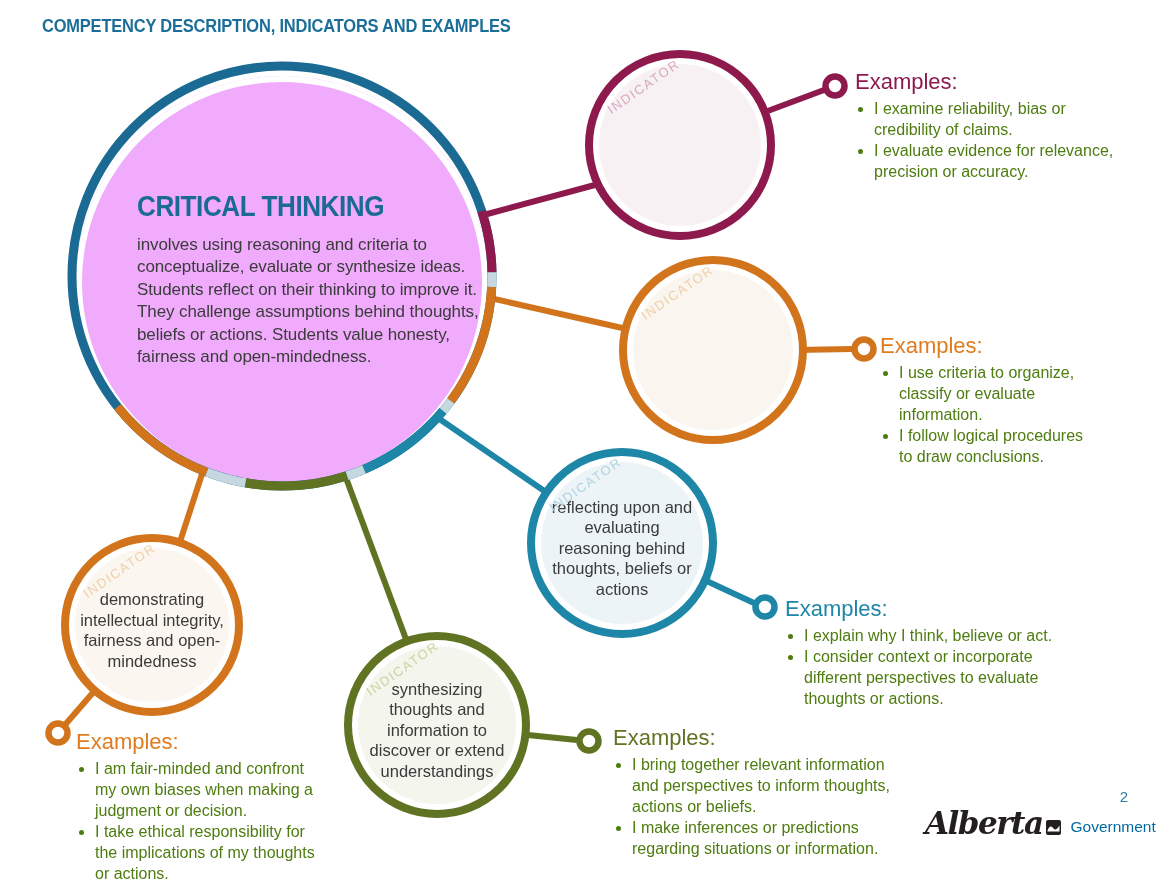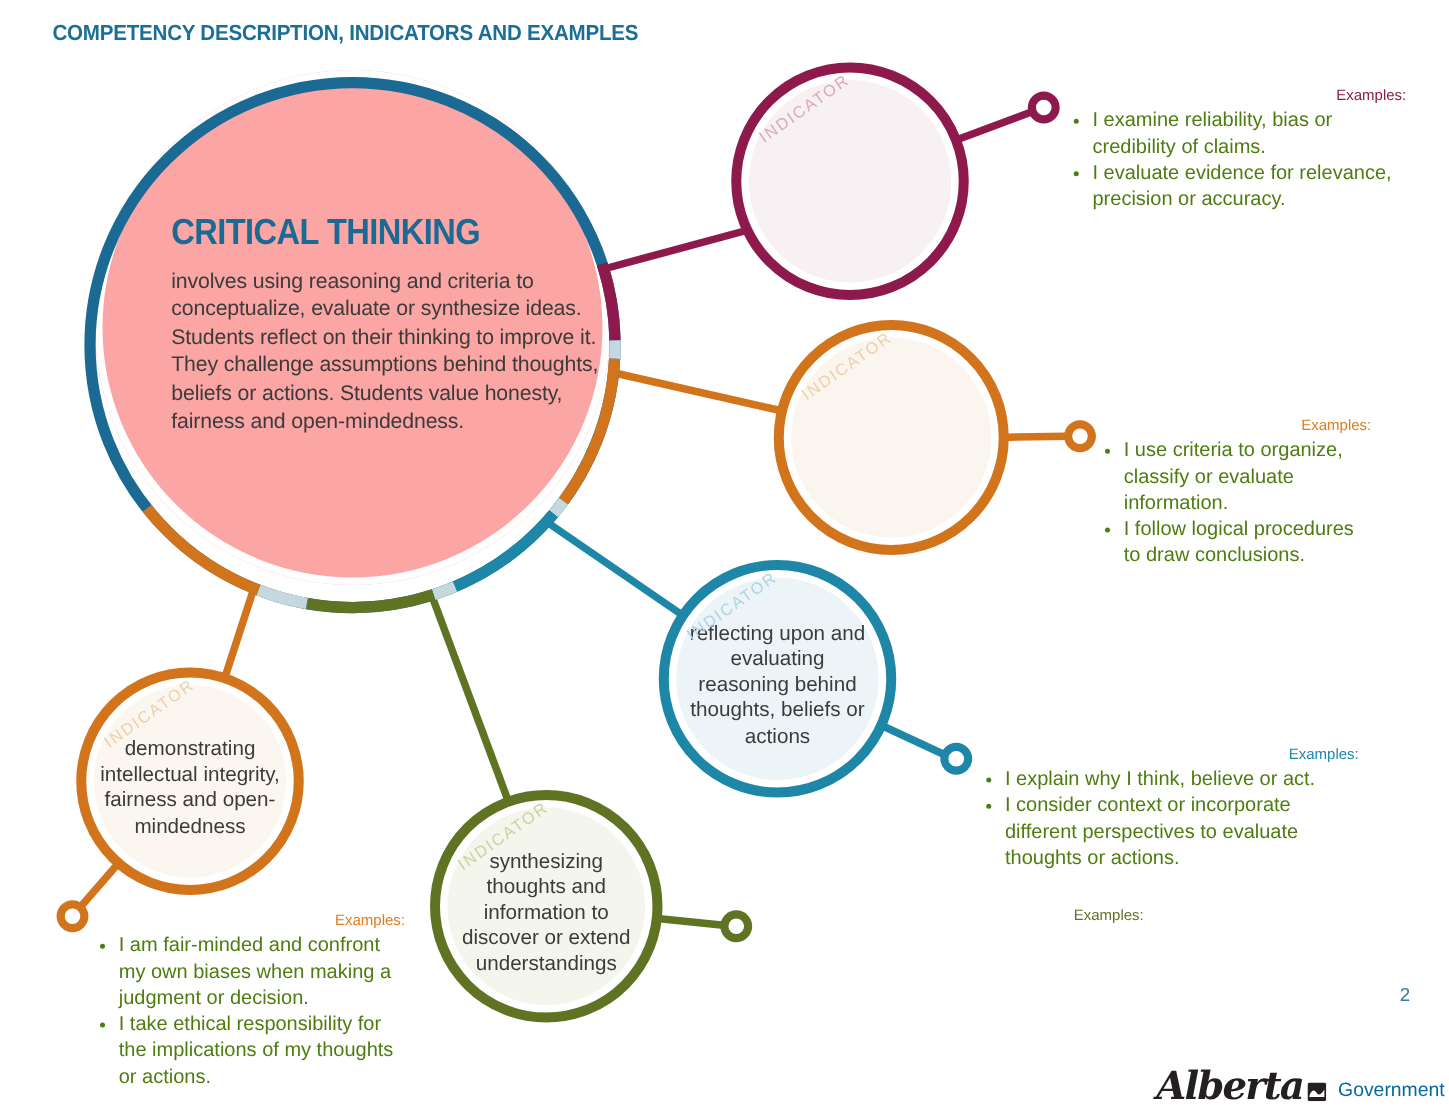--- a/index.html
+++ b/index.html
@@ -15,22 +15,22 @@
   
   .header {
     position: absolute; left: 42px; top: 16px;
     font-size: 17.5px; font-weight: 700; letter-spacing: -0.2px;
     color: #1B6E98; transform: scaleX(0.94); transform-origin: left top;
     white-space: nowrap;
   }
 
   
   .big-circle {
-    position: absolute; left: 76px; top: 56px; width: 412px; height: 412px;
-    border-radius: 50%; background: #fca5a5;
+    position: absolute; left: 76px; top: 76px; width: 412px; height: 412px;
+    border-radius: 50%; background: #f0abfc;
     box-shadow: inset 0 0 0 6px #ffffff;
     z-index: 2;
   }
   .big-title {
     position: absolute; left: 61px; top: 114px;
     font-size: 29px; font-weight: 700; letter-spacing: -0.5px;
     color: #1B6A94; transform: scaleX(0.9); transform-origin: left top;
     white-space: nowrap;
   }
   .big-desc {
@@ -62,21 +62,21 @@
   .sat-reflecting .sat-text     { width: 150px; }
   .sat-demonstrating { left: 61px;  top: 534px; width: 182px; height: 182px; border: 8px solid #D2741C; background: #FBF6F0; }
   .sat-demonstrating .ind-label { color: #EFD0A9; }
   .sat-demonstrating .sat-text  { width: 170px; }
   .sat-synthesizing  { left: 344px; top: 632px; width: 186px; height: 186px; border: 8px solid #5F7323; background: #F4F5EC; }
   .sat-synthesizing .ind-label  { color: #CBD2A4; }
   .sat-synthesizing .sat-text   { width: 152px; }
 
   
   .ex { position: absolute; z-index: 2; }
-  .ex-head { font-size: 12px; margin-bottom: 3px; text-align: right; }
+  .ex-head { font-size: 22px; margin-bottom: 3px; }
   .ex ul { list-style: disc outside; padding-left: 17px; margin-left: 2px; }
   .ex li { font-size: 16px; line-height: 21px; color: #4d7c0f; }
   .ex-questioning   { left: 855px; top: 69px;  width: 270px; }
   .ex-questioning .ex-head   { color: #8E1A4D; }
   .ex-applying      { left: 880px; top: 333px; width: 217px; }
   .ex-applying .ex-head      { color: #E07B1F; }
   .ex-reflecting    { left: 785px; top: 596px; width: 302px; }
   .ex-reflecting .ex-head    { color: #1E87A8; }
   .ex-synthesizing  { left: 613px; top: 725px; width: 302px; }
   .ex-synthesizing .ex-head  { color: #5F7323; }
@@ -88,21 +88,21 @@
   .arc  { fill: none; stroke-width: 9; }
   .ring-base { fill: none; stroke: #1B6A94; stroke-width: 9; }
   .donut { fill: #ffffff; stroke-width: 6.5; }
 
   
   .page-number {
     position: absolute; left: 1114px; top: 788px; width: 20px;
     font-size: 15px; color: #2D7CA3; text-align: center;
   }
   .footer-logo {
-    position: absolute; left: 925px; top: 854px;
+    position: absolute; left: 925px; top: 808px;
     display: flex; align-items: center;
   }
   .wordmark {
     font-family: "DejaVu Serif", serif; font-style: italic; font-weight: 700;
     font-size: 31px; letter-spacing: -1.5px; color: #231F20; line-height: 1;
   }
   .logo-mark { margin-left: 4px; margin-top: 8px; }
   .gov-text { font-size: 15.5px; color: #0369a1; margin-left: 9px; margin-top: 6px; }
 </style>
 </head>
@@ -172,20 +172,24 @@
   </div>
   <div class="ex ex-demonstrating">
     <div class="ex-head">Examples:</div>
     <ul>
       <li>I am fair-minded and confront my own biases when making a judgment or decision.</li>
       <li>I take ethical responsibility for the implications of my thoughts or actions.</li>
     </ul>
   </div>
   <div class="ex ex-synthesizing">
     <div class="ex-head">Examples:</div>
+    <ul>
+      <li>I bring together relevant information and perspectives to inform thoughts, actions or beliefs.</li>
+      <li>I make inferences or predictions regarding situations or information.</li>
+    </ul>
   </div>
 
   <svg class="layer" width="1159" height="894" style="z-index:3" aria-hidden="true">
     <circle class="ring-base" cx="282" cy="276" r="210"></circle>
     <path class="arc" d="M 481.7 211.1 A 210 210 0 0 1 492.0 272.3" stroke="#8E1A4D"></path>
     <path class="arc" d="M 492.0 272.3 A 210 210 0 0 1 491.7 287.0" stroke="#C5D8E0"></path>
     <path class="arc" d="M 491.7 287.0 A 210 210 0 0 1 450.8 400.9" stroke="#D2741C"></path>
     <path class="arc" d="M 450.8 400.9 A 210 210 0 0 1 442.9 411.0" stroke="#C5D8E0"></path>
     <path class="arc" d="M 442.9 411.0 A 210 210 0 0 1 364.0 469.3" stroke="#1E87A8"></path>
     <path class="arc" d="M 364.0 469.3 A 210 210 0 0 1 346.9 475.7" stroke="#C5D8E0"></path>

